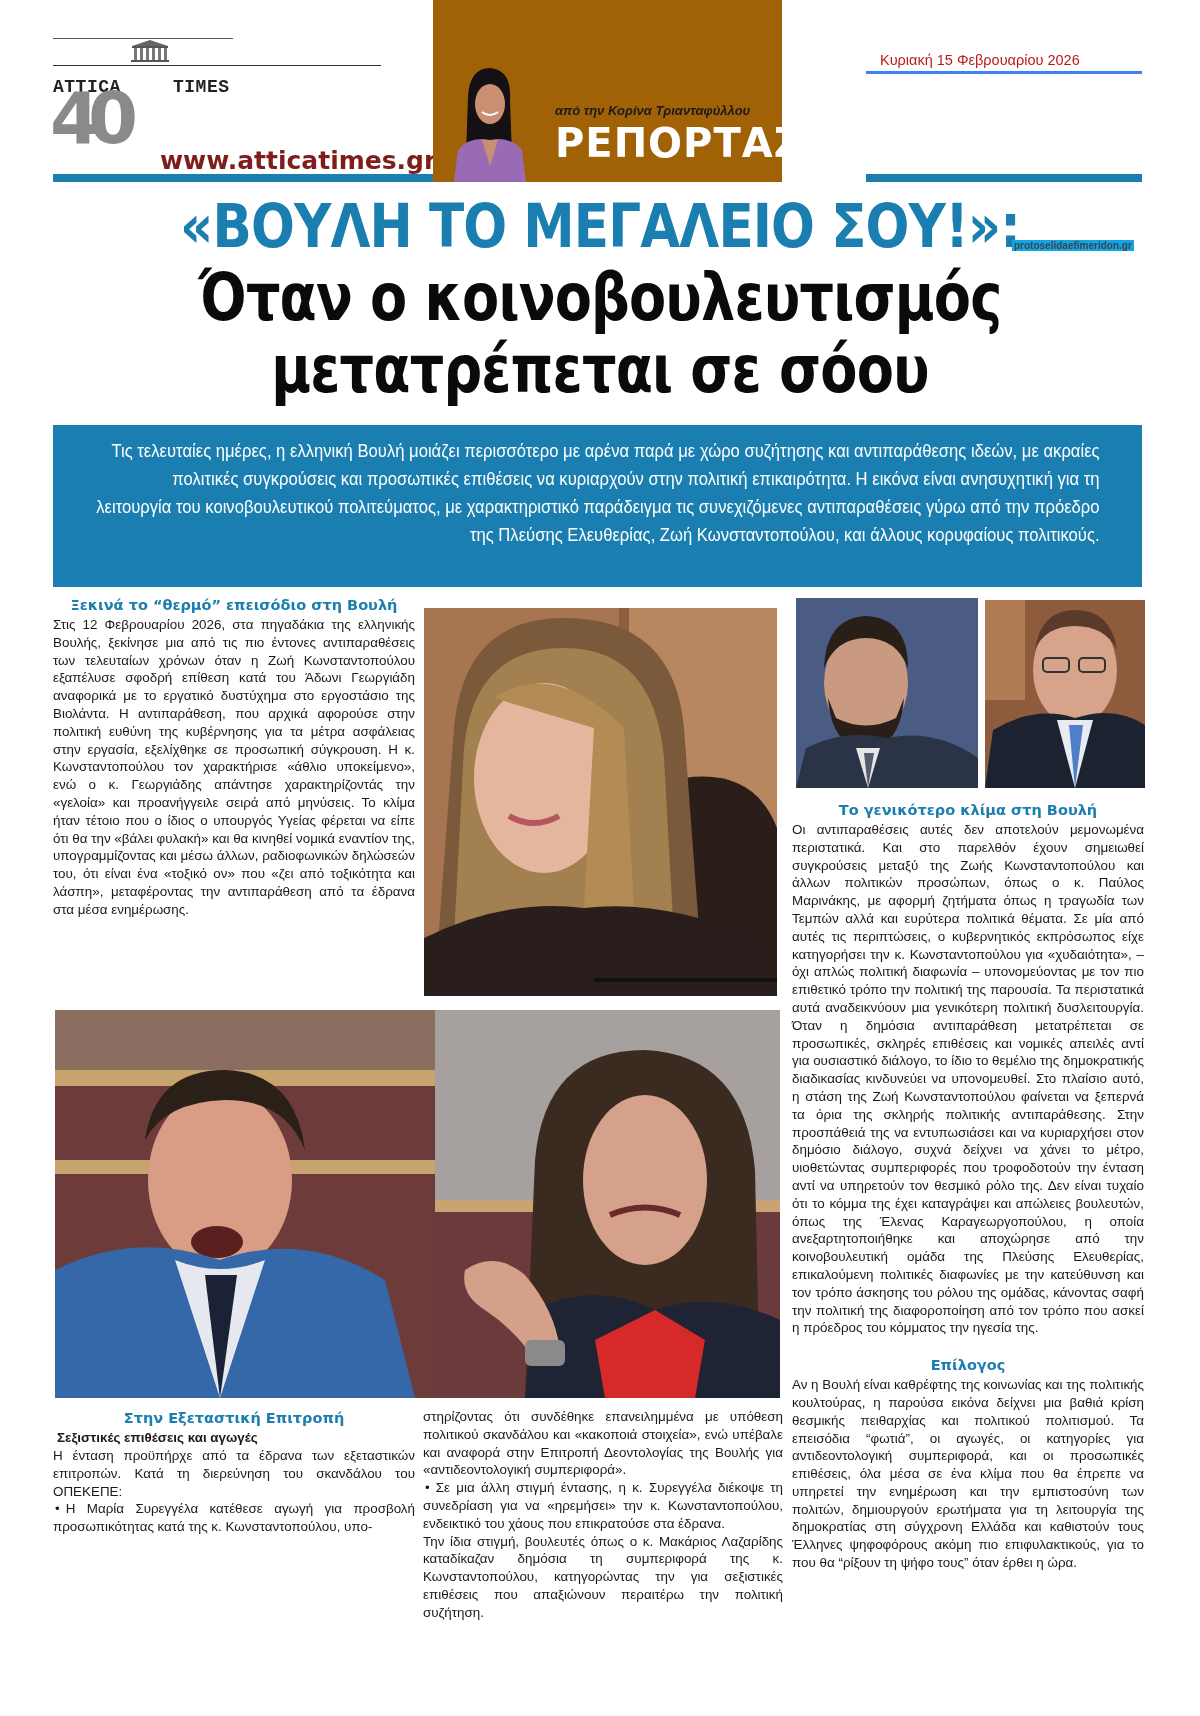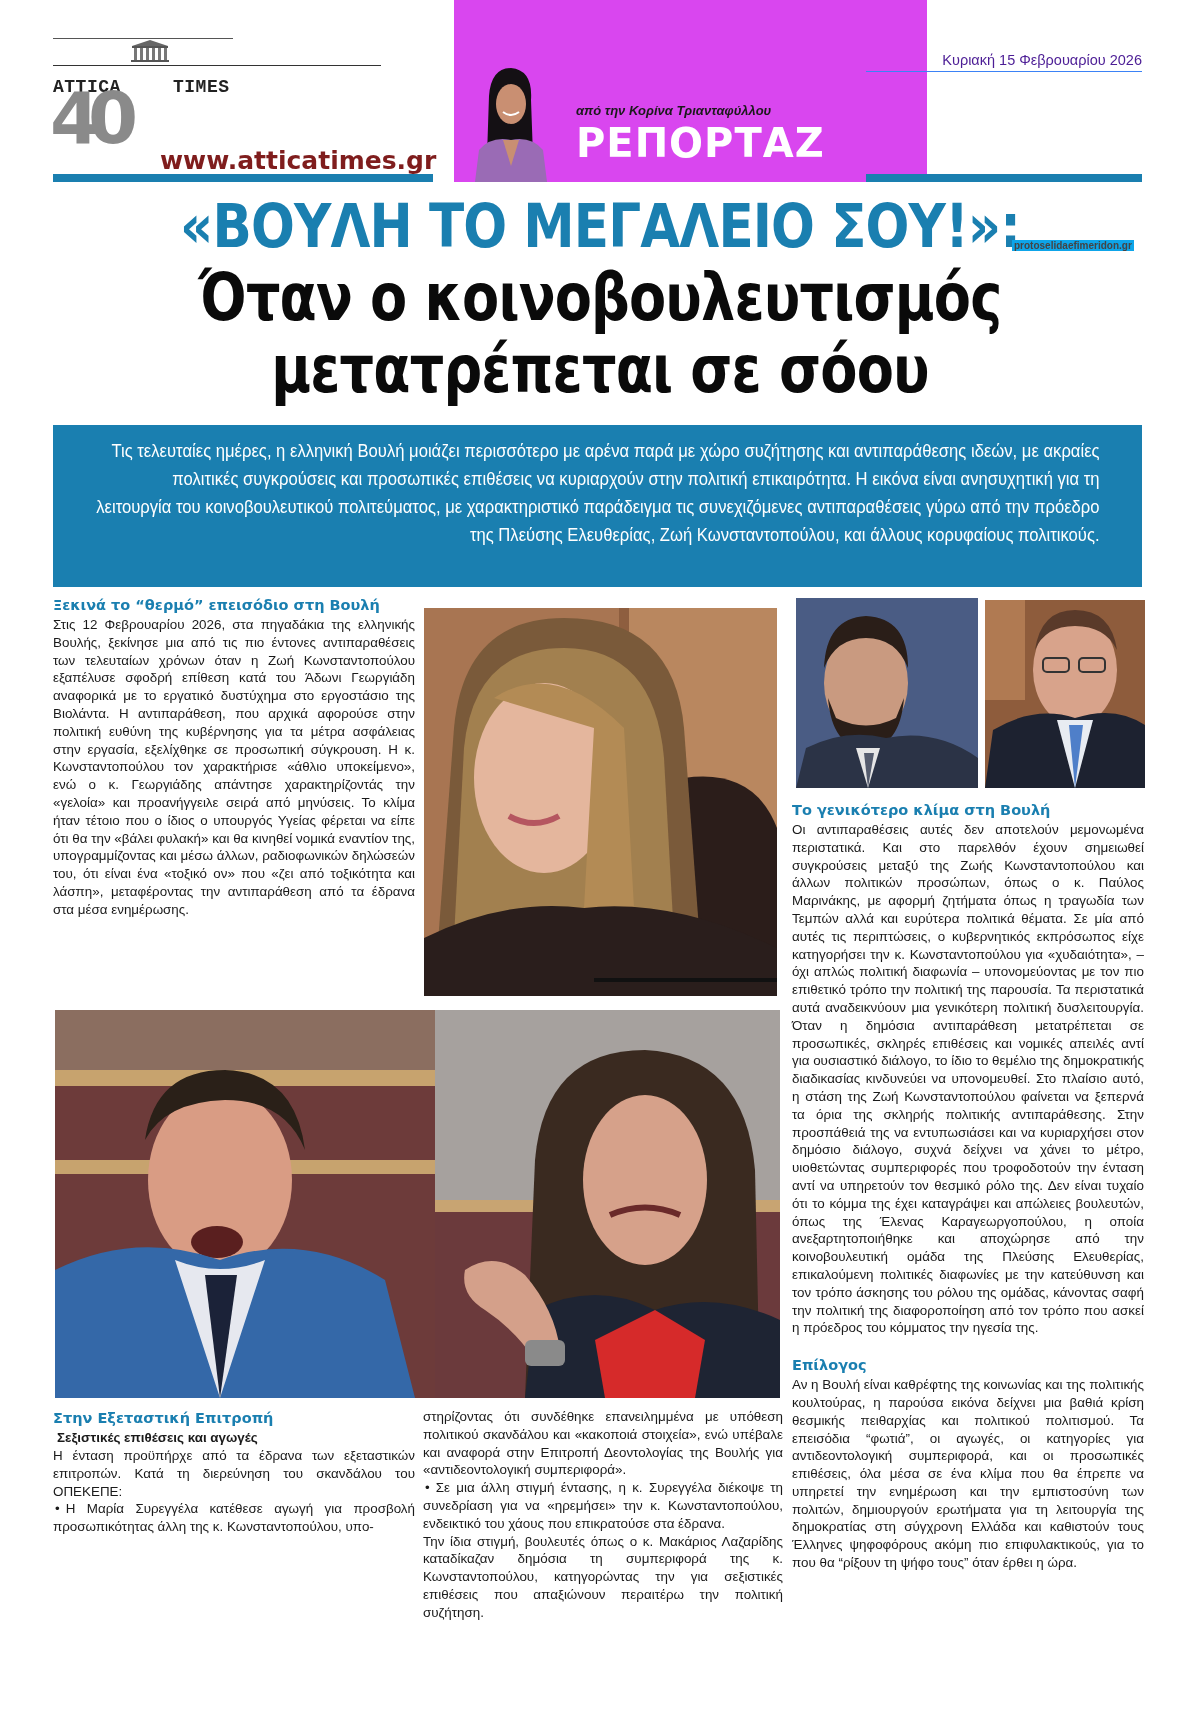--- a/index.html
+++ b/index.html
@@ -13,40 +13,40 @@
     .logo-text { position: absolute; top: 3px; font-family: Liberation Mono, monospace; font-size: 18px; font-weight: bold; letter-spacing: 0.5px; color: #222; margin-top: 36px; }
     .logo-attica { left: 0; }
     .logo-times { left: 120px; }
     .logo-temple { position: absolute; left: 77px; top: 2px; width: 40px; height: 22px; }
 
     .page-number { position: absolute; left: 50px; top: 82px; font-family: "DejaVu Sans", sans-serif; font-weight: bold; font-size: 72px; letter-spacing: -12px; color: #8a8a8a; line-height: 1; }
     .site-url { position: absolute; left: 160px; top: 146px; font-family: "DejaVu Sans", sans-serif; font-weight: bold; font-size: 25px; color: #7f1d1d; }
     .bar-left { position: absolute; left: 53px; top: 174px; width: 380px; height: 8px; background: #1a7fb0; }
     .bar-right { position: absolute; left: 866px; top: 174px; width: 276px; height: 8px; background: #1a7fb0; }
 
-    .red-panel { position: absolute; left: 433px; top: 0; width: 473px; height: 182px; background: #d946ef; overflow: hidden; margin-left: 21px; }
+    .red-panel { position: absolute; left: 433px; top: 0; width: 349px; height: 182px; background: #a16207; overflow: hidden; }
     .author-photo { position: absolute; left: 15px; top: 66px; width: 82px; height: 116px; }
     .byline { position: absolute; left: 122px; top: 103px; font-style: italic; font-weight: bold; font-size: 13px; color: #1a1a1a; }
     .section-label { position: absolute; left: 122px; top: 120px; font-family: "DejaVu Sans", sans-serif; font-weight: bold; font-size: 40px; color: #ffffff; letter-spacing: 1px; }
 
-    .date-line { position: absolute; left: 866px; top: 52px; width: 276px; padding-left: 14px; font-size: 14.5px; color: #4c1d95; border-bottom: 1px solid #3b82f6; padding-bottom: 3px; text-align: right; }
+    .date-line { position: absolute; left: 866px; top: 52px; width: 276px; padding-left: 14px; font-size: 14.5px; color: #b91c1c; border-bottom: 3px solid #3b82f6; padding-bottom: 3px; }
 
     
     .kicker { position: absolute; left: 40px; top: 196px; width: 1120px; text-align: center; font-family: "DejaVu Sans", sans-serif; font-weight: bold; font-size: 60px; color: #1a7fb0; letter-spacing: -1px; transform: scaleX(0.86); transform-origin: center; line-height: 1; }
     .watermark { position: absolute; left: 1012px; top: 240px; font-size: 10px; font-weight: bold; color: #444; background: #0ea5e9; padding: 0 2px; }
     .headline { position: absolute; left: 0; top: 262px; width: 1200px; text-align: center; font-family: "DejaVu Sans", sans-serif; font-weight: bold; font-size: 66px; color: #0a0a0a; line-height: 72px; transform: scaleX(0.82); transform-origin: center; letter-spacing: -1px; }
 
     
     .lead-box { position: absolute; left: 53px; top: 425px; width: 1089px; height: 162px; background: #1a7fb0; padding: 12px 16px; text-align: right; color: #ffffff; font-size: 17.5px; line-height: 28px; }
     .lead-box p { transform: scaleX(0.95); transform-origin: center; }
 
     
     .col { position: absolute; font-size: 13.4px; line-height: 17.8px; text-align: justify; color: #1a1a1a; }
     .col p { margin: 0; }
-    .sub-h { font-family: "DejaVu Sans", sans-serif; font-weight: bold; color: #1a7fb0; font-size: 14.5px; line-height: 20px; margin-bottom: 1px; text-align: left; }
+    .sub-h { font-family: "DejaVu Sans", sans-serif; font-weight: bold; color: #1a7fb0; font-size: 14.5px; line-height: 20px; margin-bottom: 1px; text-align: center; }
     .sub-h2 { font-weight: bold; font-size: 13.4px; line-height: 18px; padding-left: 4px; text-align: left; }
     .bullet::before { content: "\2022"; margin: 0 6px 0 2px; }
 
     .col-a { left: 53px; top: 595px; width: 362px; }
     .col-c { left: 792px; top: 800px; width: 352px; }
     .col-bl { left: 53px; top: 1408px; width: 362px; }
     .col-bm { left: 423px; top: 1408px; width: 360px; }
 
     
     .photo { position: absolute; overflow: hidden; }
@@ -184,20 +184,20 @@
   <p>Οι αντιπαραθέσεις αυτές δεν αποτελούν μεμονωμένα περιστατικά. Και στο παρελθόν έχουν σημειωθεί συγκρούσεις μεταξύ της Ζωής Κωνσταντοπούλου και άλλων πολιτικών προσώπων, όπως ο κ. Παύλος Μαρινάκης, με αφορμή ζητήματα όπως η τραγωδία των Τεμπών αλλά και ευρύτερα πολιτικά θέματα. Σε μία από αυτές τις περιπτώσεις, ο κυβερνητικός εκπρόσωπος είχε κατηγορήσει την κ. Κωνσταντοπούλου για «χυδαιότητα», – όχι απλώς πολιτική διαφωνία – υπονομεύοντας με τον πιο επιθετικό τρόπο την πολιτική της παρουσία. Τα περιστατικά αυτά αναδεικνύουν μια γενικότερη πολιτική δυσλειτουργία. Όταν η δημόσια αντιπαράθεση μετατρέπεται σε προσωπικές, σκληρές επιθέσεις και νομικές απειλές αντί για ουσιαστικό διάλογο, το ίδιο το θεμέλιο της δημοκρατικής διαδικασίας κινδυνεύει να υπονομευθεί. Στο πλαίσιο αυτό, η στάση της Ζωή Κωνσταντοπούλου φαίνεται να ξεπερνά τα όρια της σκληρής πολιτικής αντιπαράθεσης. Στην προσπάθειά της να εντυπωσιάσει και να κυριαρχήσει στον δημόσιο διάλογο, συχνά δείχνει να χάνει το μέτρο, υιοθετώντας συμπεριφορές που τροφοδοτούν την ένταση αντί να υπηρετούν τον θεσμικό ρόλο της. Δεν είναι τυχαίο ότι το κόμμα της έχει καταγράψει και απώλειες βουλευτών, όπως της Έλενας Καραγεωργοπούλου, η οποία ανεξαρτητοποιήθηκε και αποχώρησε από την κοινοβουλευτική ομάδα της Πλεύσης Ελευθερίας, επικαλούμενη πολιτικές διαφωνίες με την κατεύθυνση και τον τρόπο άσκησης του ρόλου της ομάδας, κάνοντας σαφή την πολιτική της διαφοροποίηση από τον τρόπο που ασκεί η πρόεδρος του κόμματος την ηγεσία της.</p>
   <div style="height:18px"></div>
   <div class="sub-h">Επίλογος</div>
   <p>Αν η Βουλή είναι καθρέφτης της κοινωνίας και της πολιτικής κουλτούρας, η παρούσα εικόνα δείχνει μια βαθιά κρίση θεσμικής πειθαρχίας και πολιτικού πολιτισμού. Τα επεισόδια “φωτιά”, οι αγωγές, οι κατηγορίες για αντιδεοντολογική συμπεριφορά, και οι προσωπικές επιθέσεις, όλα μέσα σε ένα κλίμα που θα έπρεπε να υπηρετεί την ενημέρωση και την εμπιστοσύνη των πολιτών, δημιουργούν ερωτήματα για τη λειτουργία της δημοκρατίας στη σύγχρονη Ελλάδα και καθιστούν τους Έλληνες ψηφοφόρους ακόμη πιο επιφυλακτικούς, για το που θα “ρίξουν τη ψήφο τους” όταν έρθει η ώρα.</p>
 </div>
 
 <div class="col col-bl">
   <div class="sub-h">Στην Εξεταστική Επιτροπή</div>
   <div class="sub-h2">Σεξιστικές επιθέσεις και αγωγές</div>
   <p>Η ένταση προϋπήρχε από τα έδρανα των εξεταστικών επιτροπών. Κατά τη διερεύνηση του σκανδάλου του ΟΠΕΚΕΠΕ:</p>
-  <p class="bullet">Η Μαρία Συρεγγέλα κατέθεσε αγωγή για προσβολή προσωπικότητας άλλη της κ. Κωνσταντοπούλου, υπο-</p>
+  <p class="bullet">Η Μαρία Συρεγγέλα κατέθεσε αγωγή για προσβολή προσωπικότητας κατά της κ. Κωνσταντοπούλου, υπο-</p>
 </div>
 
 <div class="col col-bm">
   <p>στηρίζοντας ότι συνδέθηκε επανειλημμένα με υπόθεση πολιτικού σκανδάλου και «κακοποιά στοιχεία», ενώ υπέβαλε και αναφορά στην Επιτροπή Δεοντολογίας της Βουλής για «αντιδεοντολογική συμπεριφορά».</p>
   <p class="bullet">Σε μια άλλη στιγμή έντασης, η κ. Συρεγγέλα διέκοψε τη συνεδρίαση για να «ηρεμήσει» την κ. Κωνσταντοπούλου, ενδεικτικό του χάους που επικρατούσε στα έδρανα.</p>
   <p>Την ίδια στιγμή,  βουλευτές όπως ο κ. Μακάριος Λαζαρίδης καταδίκαζαν δημόσια τη συμπεριφορά της κ. Κωνσταντοπούλου, κατηγορώντας την για σεξιστικές επιθέσεις που απαξιώνουν περαιτέρω την πολιτική συζήτηση.</p>
 </div>
 
 </body></html>

